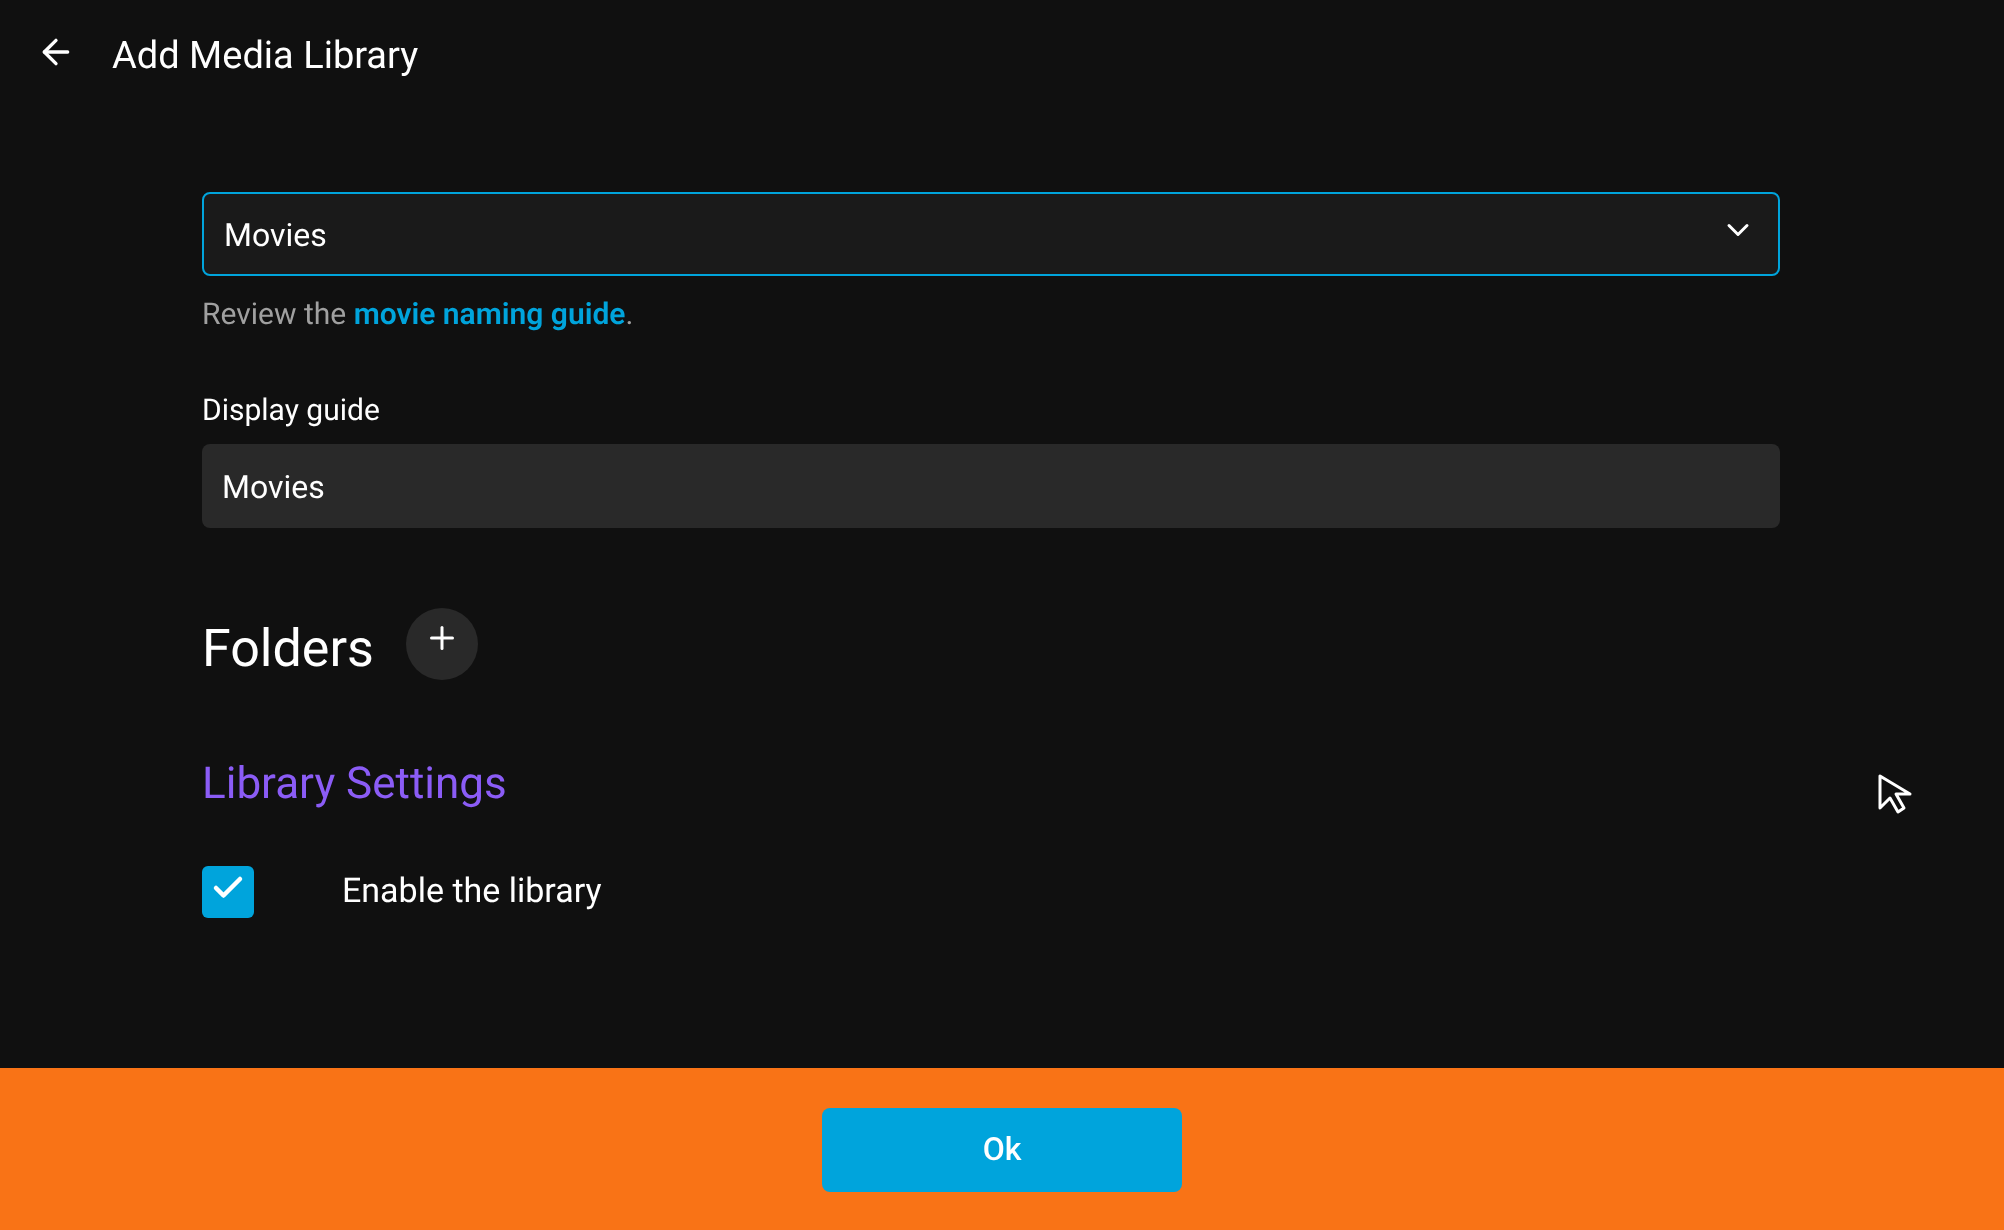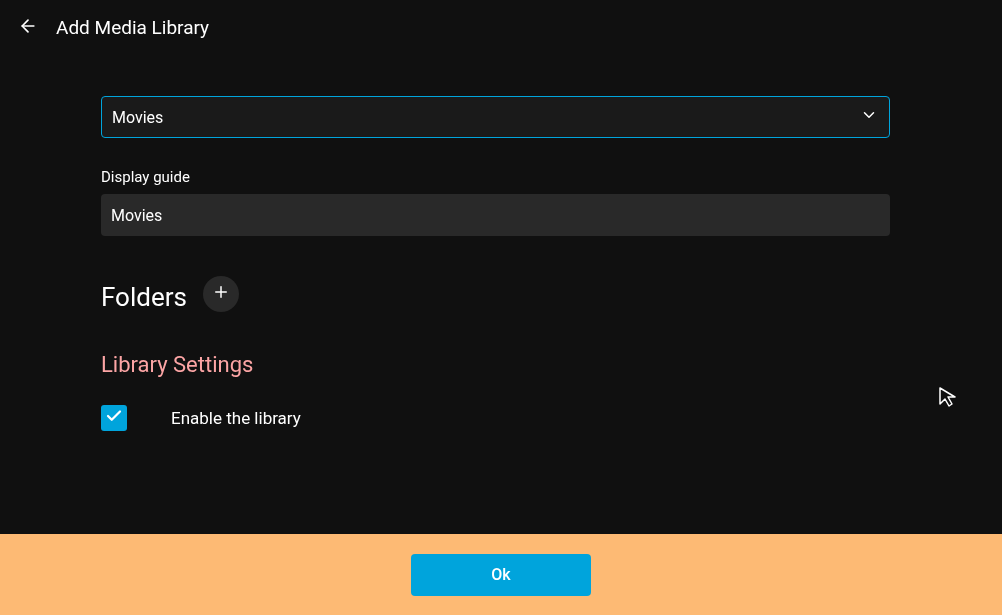--- a/index.html
+++ b/index.html
@@ -131,21 +131,21 @@
       color: #ffffff;
       font-size: 20px;
     }
     .add-button svg {
       width: 18px;
       height: 18px;
     }
     .settings-heading {
       font-size: 22px;
       font-weight: 400;
-      color: #fca5a5;
+      color: #8b5cf6;
       margin-top: 40px;
     }
     .checkbox-row {
       display: flex;
       align-items: center;
       margin-top: 28px;
     }
     .checkbox {
       width: 26px;
       height: 26px;
@@ -172,21 +172,21 @@
       margin-left: 3px;
       font-size: 15px;
       color: #a0a0a0;
     }
     .footer {
       position: absolute;
       bottom: 0;
       left: 0;
       right: 0;
       height: 81px;
-      background: #fdba74;
+      background: #f97316;
       display: flex;
       align-items: center;
       justify-content: center;
     }
     .ok-button {
       width: 180px;
       height: 42px;
       background: #00a4dc;
       border: none;
       border-radius: 4px;
@@ -232,20 +232,23 @@
     <div class="select-wrapper">
       <select class="select">
         <option>Movies</option>
       </select>
       <span class="select-chevron">
         <svg viewBox="0 0 24 24" fill="none" stroke="#ffffff" stroke-width="2" stroke-linecap="round" stroke-linejoin="round">
           <polyline points="6 9 12 15 18 9"></polyline>
         </svg>
       </span>
     </div>
+    <div class="helper-text">
+      <span>Review the </span><a class="helper-link">movie naming guide</a><span>.</span>
+    </div>
   </div>
 
   <div class="display-name-group">
     <label class="field-label">Display guide</label>
     <input type="text" class="text-input" value="Movies" style="">
   </div>
 
   <div class="section-heading">
     <h2>Folders</h2>
     <button class="add-button">

